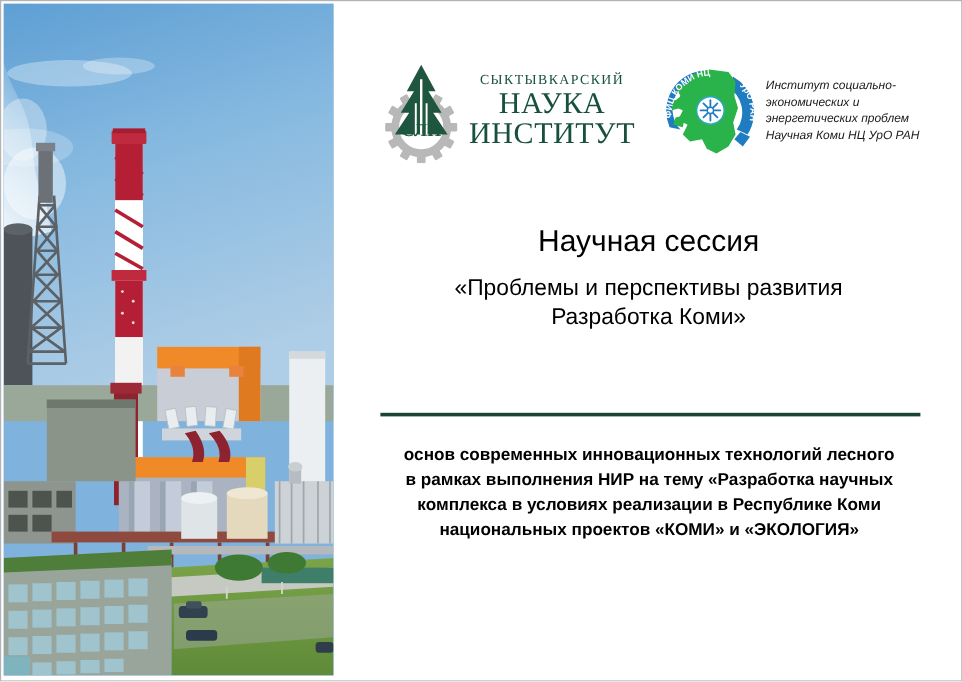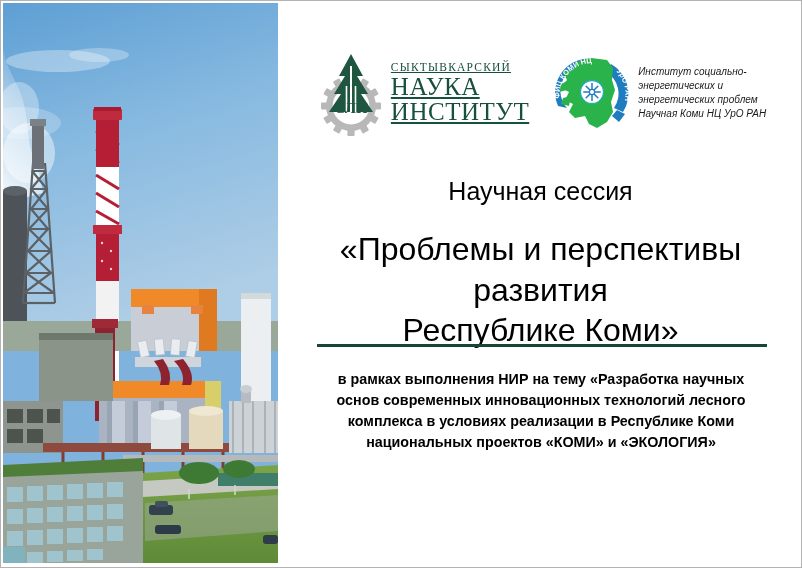--- a/index.html
+++ b/index.html
@@ -55,23 +55,22 @@
     align-items: center;
     justify-content: center;
   }
   .logo-group { display: flex; align-items: center; }
   #sli-logo-group { margin-right: 22px; }
   #sli-mark { width: 72px; height: 86px; flex: none; }
   #sli-wordmark {
     margin-left: 4px;
     color: #17503f;
     font-family: "Liberation Serif", serif;
-    text-align: left;
+    text-align: center;
     line-height: 1.0;
-    text-decoration: underline;
   }
   #sli-wordmark .wm-small {
     font-size: 11.5px;
     letter-spacing: 1.2px;
     display: block;
     margin-bottom: 1px;
   }
   #sli-wordmark .wm-big {
     font-size: 25px;
     letter-spacing: 0.5px;
@@ -84,33 +83,33 @@
     font-size: 10px;
     line-height: 1.42;
     white-space: nowrap;
     font-style: italic;
   }
 
   
   #session-kicker {
     position: absolute;
     left: 0;
-    top: 176px;
+    top: 186px;
     width: 521px;
     text-align: center;
     font-size: 25px;
     color: #000000;
   }
   #main-title {
     position: absolute;
     left: 10px;
     top: 228px;
     width: 501px;
     text-align: center;
-    font-size: 32px;
+    font-size: 19px;
     color: #000000;
     line-height: 1.27;
   }
   #divider {
     position: absolute;
     left: 37px;
     top: 343px;
     width: 450px;
     height: 3px;
     background: #1a4434;
@@ -420,37 +419,37 @@
           <text font-family="Liberation Sans, sans-serif" font-size="7.4" font-weight="bold" fill="#ffffff">
             <textPath href="#arcPathL" startOffset="6%">ФИЦ КОМИ НЦ</textPath>
           </text>
           <text font-family="Liberation Sans, sans-serif" font-size="7.4" font-weight="bold" fill="#ffffff">
             <textPath href="#arcPathR" startOffset="4%">УрО РАН</textPath>
           </text>
         </svg>
 
         <div id="komi-text">
           <div>Институт социально-</div>
-          <div>энергетических и</div>
+          <div>экономических и</div>
           <div>энергетических проблем</div>
           <div>Научная Коми НЦ УрО РАН</div>
         </div>
       </div>
     </div>
 
     <div id="session-kicker">Научная сессия</div>
 
     <div id="main-title">
       <div>«Проблемы и перспективы развития</div>
-      <div>Республике Коми»</div>
+      <div>Разработка Коми»</div>
     </div>
 
     <div id="divider"></div>
 
     <div id="subtext">
+      <div>основ современных инновационных технологий лесного</div>
       <div>в рамках выполнения НИР на тему «Разработка научных</div>
-      <div>основ современных инновационных технологий лесного</div>
       <div>комплекса  в условиях реализации в Республике Коми</div>
       <div>национальных проектов «КОМИ» и «ЭКОЛОГИЯ»</div>
     </div>
 
   </div>
 </div>
 
 </body></html>

